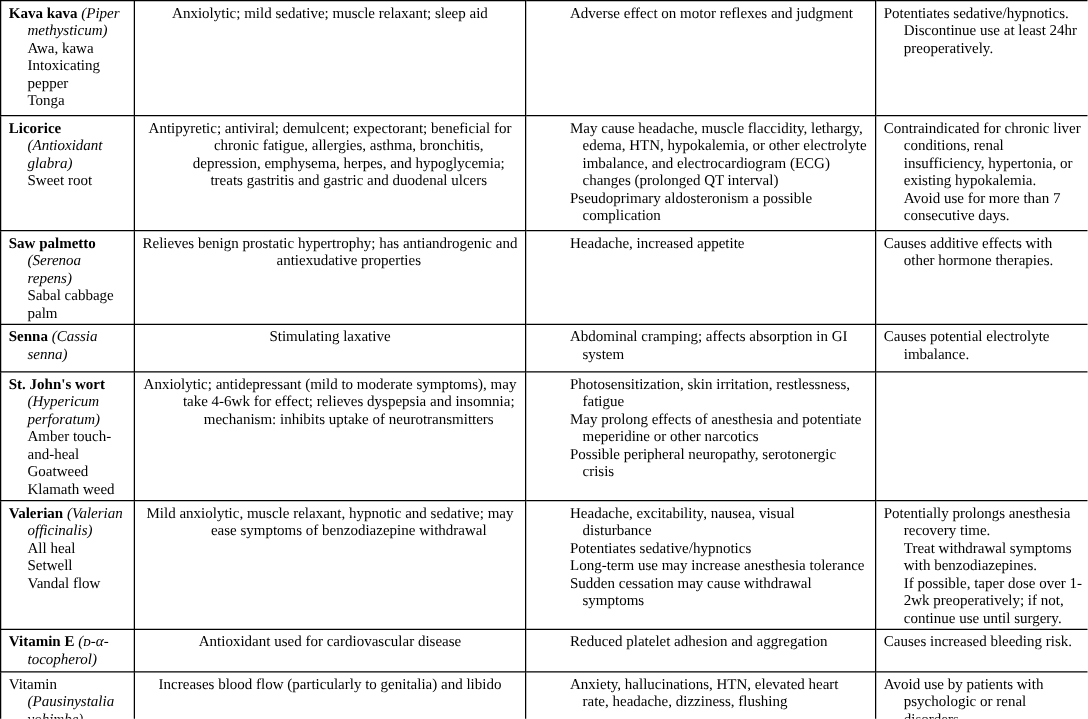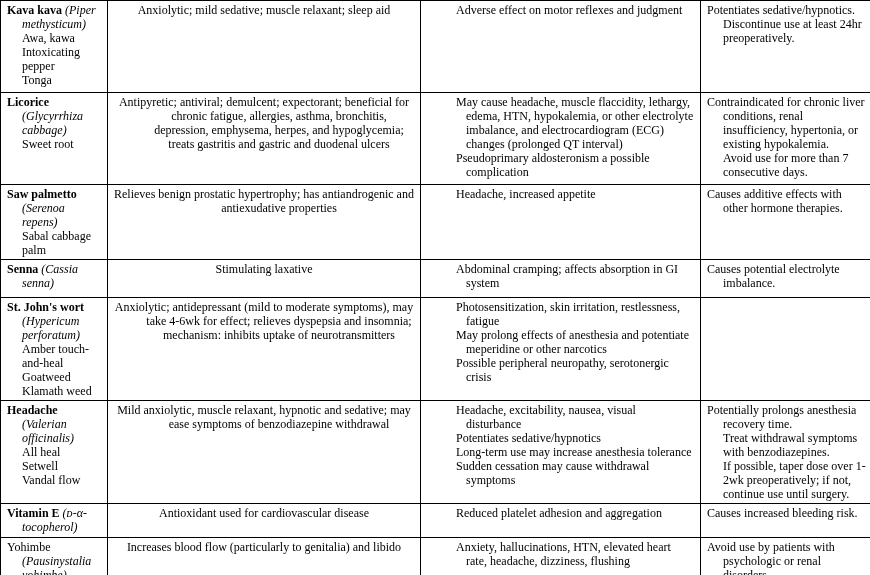--- a/index.html
+++ b/index.html
@@ -74,21 +74,21 @@
             <div class="hang10">Adverse effect on motor reflexes and judgment</div>
           </div>
     </td>
     <td>
       <div class="hang-cell16">Potentiates sedative/hypnotics.<br>Discontinue use at least 24hr preoperatively.</div>
     </td>
   </tr>
 
   <tr class="r1">
     <td>
-      <div class="hang-cell"><span class="bold">Licorice</span><span class="it"> (Glycyrrhiza cabbage)</span><br><span>Sweet root</span></div>
+      <div class="hang-cell"><span class="bold">Licorice</span><span class="it"> (Antioxidant glabra)</span><br><span>Sweet root</span></div>
     </td>
     <td>
       <div class="hang30">Antipyretic; antiviral; demulcent; expectorant; beneficial for chronic fatigue, allergies, asthma, bronchitis, depression, emphysema, herpes, and hypoglycemia; treats gastritis and gastric and duodenal ulcers</div>
     </td>
     <td>
       <div class="col3-wrap">
             <div class="hang10">May cause headache, muscle flaccidity, lethargy, edema, HTN, hypokalemia, or other electrolyte imbalance, and electrocardiogram (ECG) changes (prolonged QT interval)</div>
             <div class="hang10">Pseudoprimary aldosteronism a possible complication</div>
           </div>
     </td>
@@ -145,21 +145,21 @@
             <div class="hang10">Possible peripheral neuropathy, serotonergic crisis</div>
           </div>
     </td>
     <td>
       <div class="hang-cell16"></div>
     </td>
   </tr>
 
   <tr class="r5">
     <td>
-      <div class="hang-cell"><span class="bold">Headache</span><span class="it"> (Valerian officinalis)</span><br><span>All heal</span><br><span>Setwell</span><br><span>Vandal flow</span></div>
+      <div class="hang-cell"><span class="bold">Valerian</span><span class="it"> (Valerian officinalis)</span><br><span>All heal</span><br><span>Setwell</span><br><span>Vandal flow</span></div>
     </td>
     <td>
       <div class="hang30">Mild anxiolytic, muscle relaxant, hypnotic and sedative; may ease symptoms of benzodiazepine withdrawal</div>
     </td>
     <td>
       <div class="col3-wrap">
             <div class="hang10">Headache, excitability, nausea, visual disturbance</div>
             <div class="hang10">Potentiates sedative/hypnotics</div>
             <div class="hang10">Long-term use may increase anesthesia tolerance</div>
             <div class="hang10">Sudden cessation may cause withdrawal symptoms</div>
@@ -182,21 +182,21 @@
             <div class="hang10">Reduced platelet adhesion and aggregation</div>
           </div>
     </td>
     <td>
       <div class="hang-cell16">Causes increased bleeding risk.</div>
     </td>
   </tr>
 
   <tr class="r7">
     <td>
-      <div class="hang-cell"><span class="">Yohimbe</span><span class="it"> (Pausinystalia yohimbe)</span></div>
+      <div class="hang-cell"><span class="">Vitamin</span><span class="it"> (Pausinystalia yohimbe)</span></div>
     </td>
     <td>
       <div class="hang30">Increases blood flow (particularly to genitalia) and libido</div>
     </td>
     <td>
       <div class="col3-wrap">
             <div class="hang10">Anxiety, hallucinations, HTN, elevated heart rate, headache, dizziness, flushing</div>
           </div>
     </td>
     <td>

